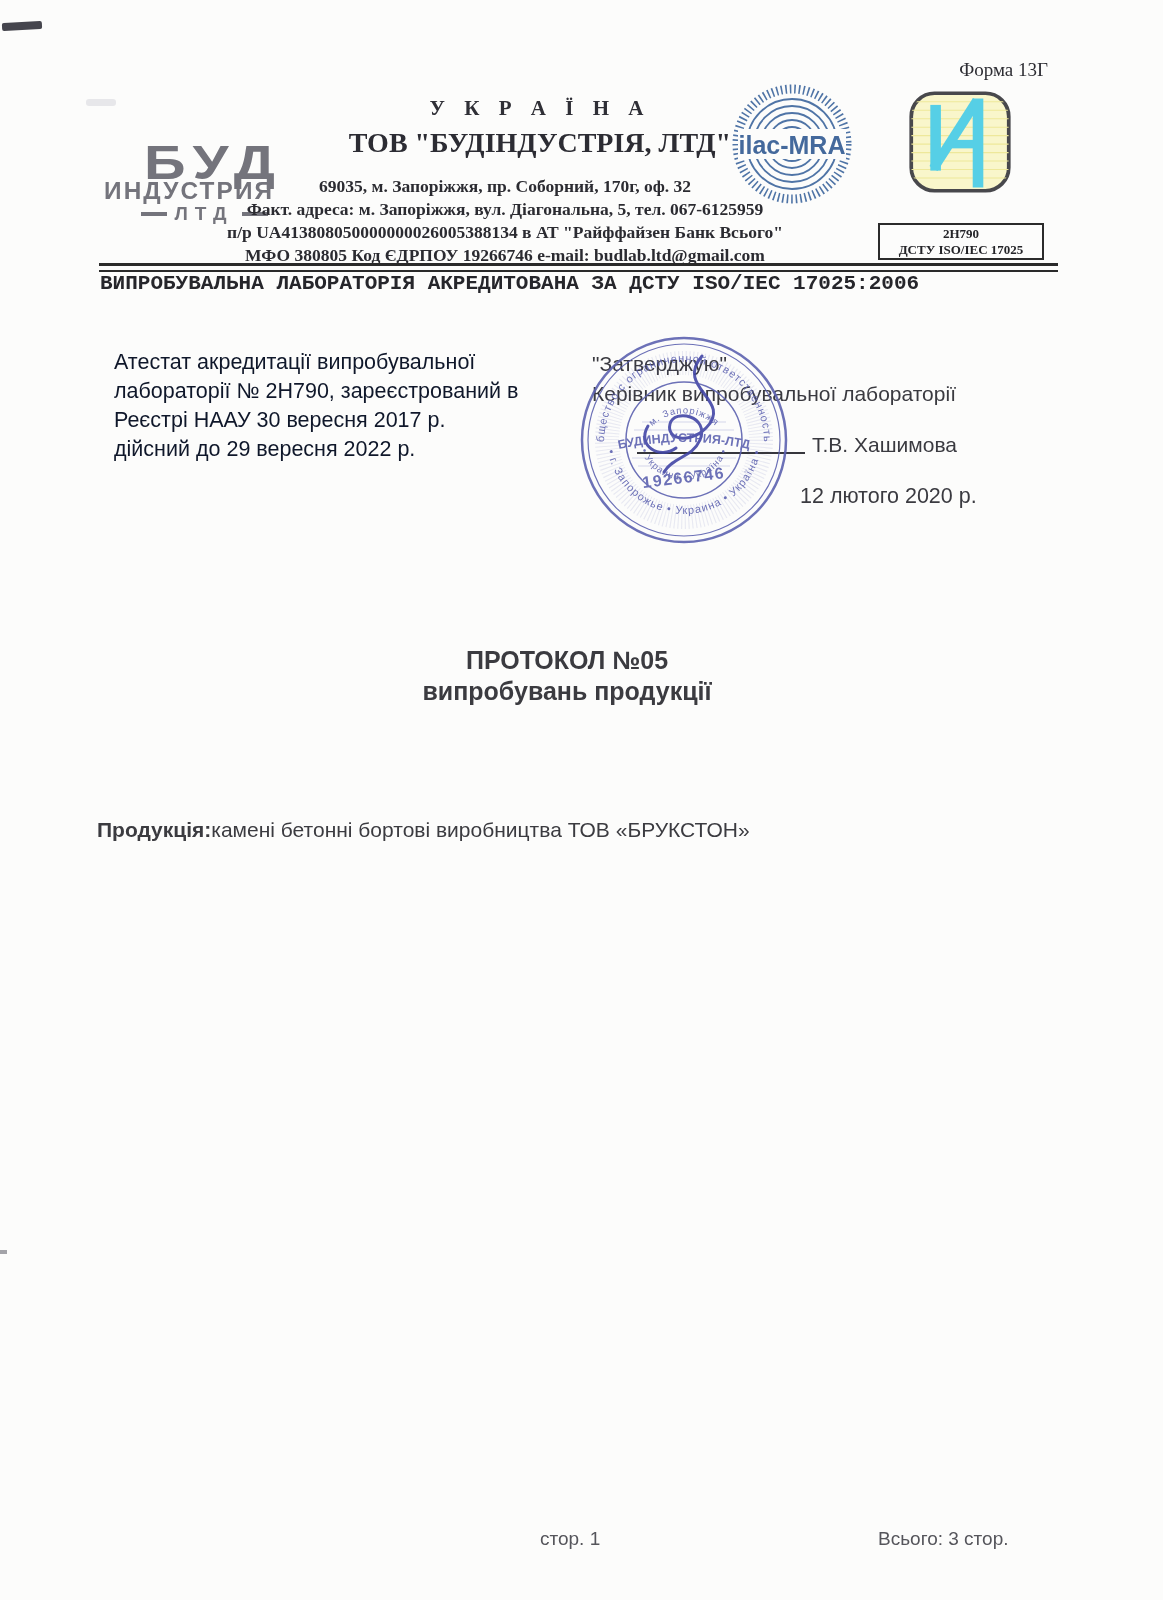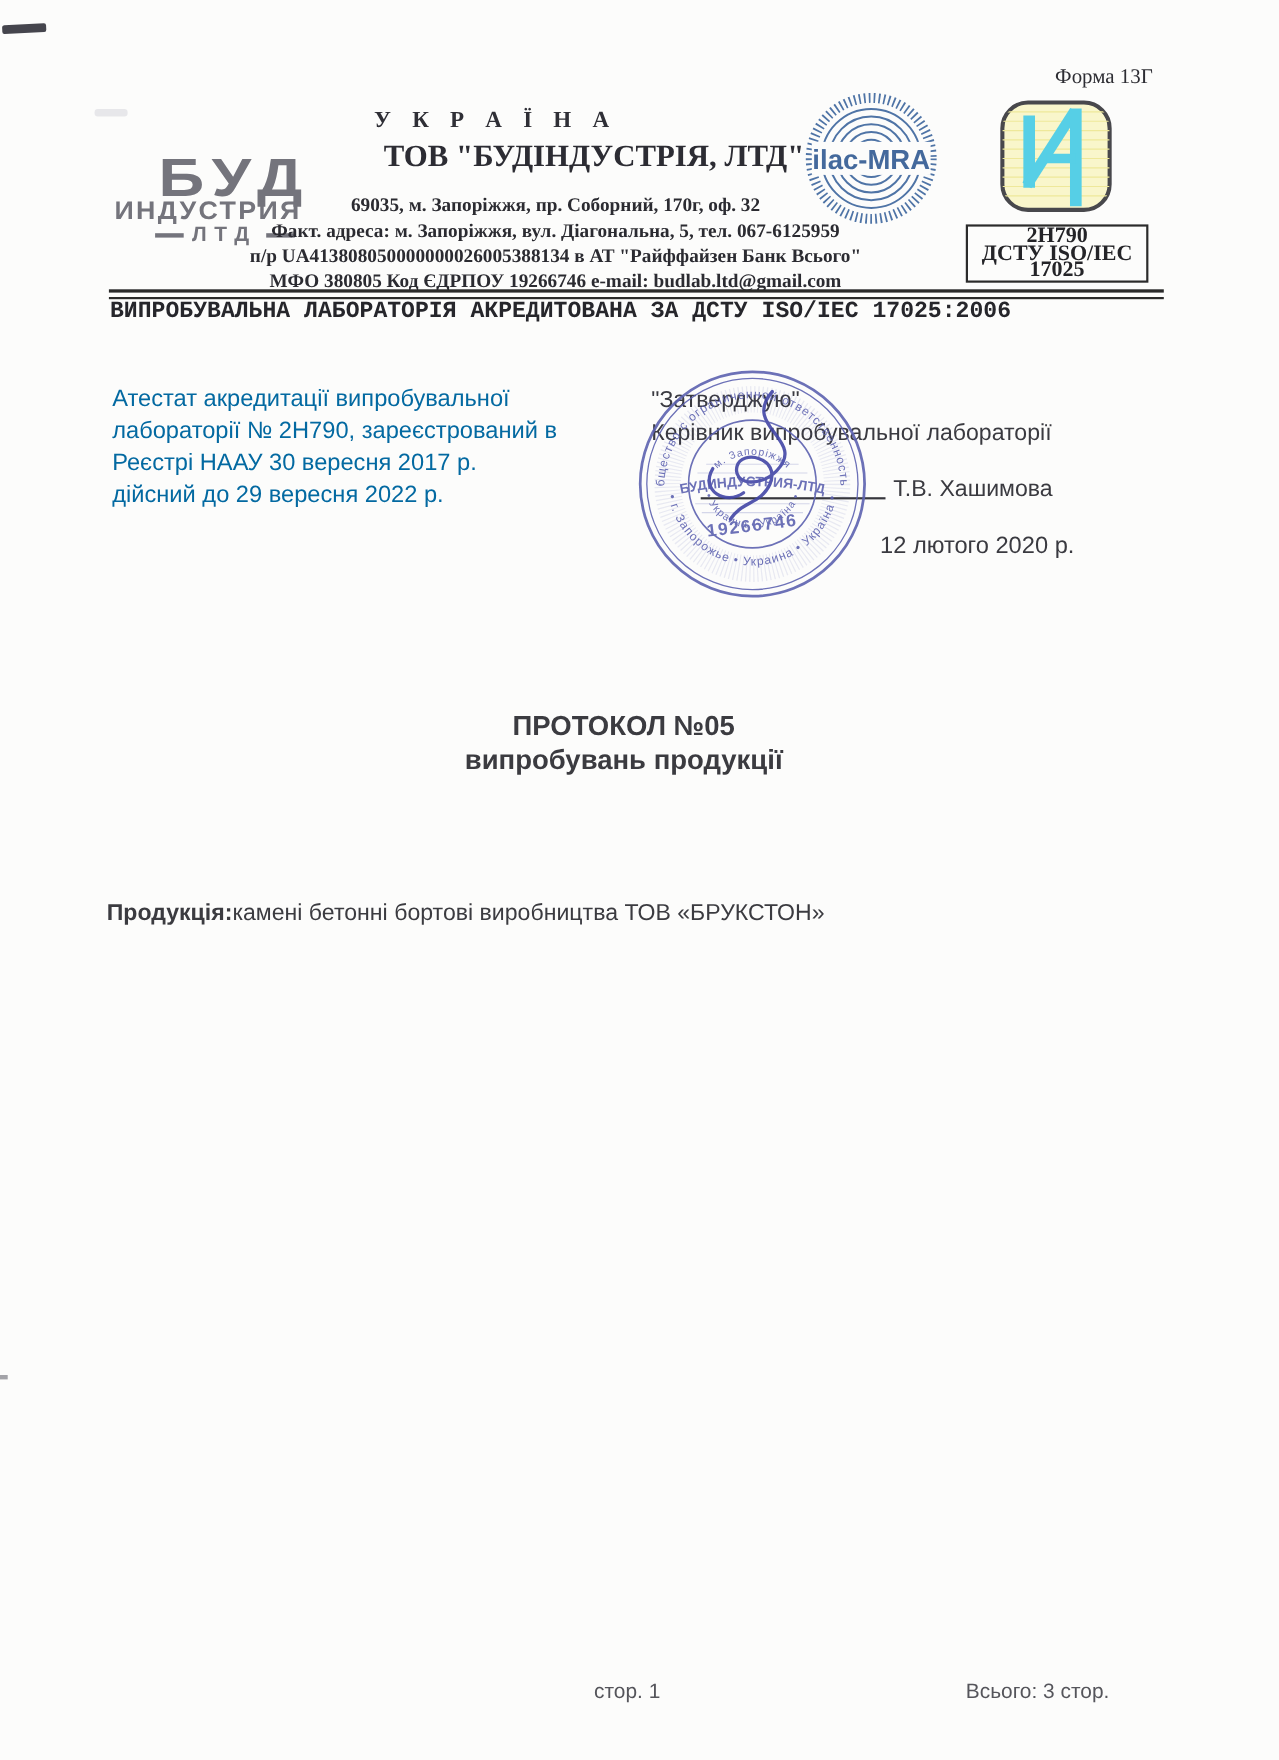--- a/index.html
+++ b/index.html
@@ -21,41 +21,41 @@
   .logo{left:104px;top:100px;width:212px;color:#74747c;margin-top:40px;}
   .logo-bud{margin-left:40px;font-size:49px;font-weight:800;line-height:0.9;
     letter-spacing:7px;transform:scaleX(1.18);transform-origin:left center;}
   .logo-ind{margin-top:-6px;font-size:23px;font-weight:800;letter-spacing:2px;
     transform:scaleX(1.06);transform-origin:left center;}
   .logo-ltd{margin-top:-2px;display:flex;align-items:center;justify-content:center;gap:8px;
     font-size:19px;font-weight:800;letter-spacing:7px;width:200px;}
   .logo-ltd::before,.logo-ltd::after{content:"";display:block;width:26px;height:4px;background:#74747c;}
 
   
-  .country{left:340px;top:96px;width:400px;text-align:left;
+  .country{left:340px;top:96px;width:400px;text-align:center;
     font-family:"Liberation Serif",serif;font-weight:bold;font-size:21px;letter-spacing:7px;color:#2f2f36;}
   .company{left:290px;top:127px;width:500px;text-align:center;
     font-family:"Liberation Serif",serif;font-weight:bold;font-size:28px;color:#2c2c33;}
   .address{left:170px;top:175px;width:670px;text-align:center;
     font-family:"Liberation Serif",serif;font-size:17.5px;line-height:23px;color:#2b2b31;font-weight:bold;}
 
   
   .ilac{left:732px;top:84px;}
   .naau{left:904px;top:89px;}
-  .accr-box{left:878px;top:204px;width:162px;border:2px solid #2b2b2b;padding:1px 0;
+  .accr-box{left:878px;top:223px;width:162px;border:2px solid #2b2b2b;padding:1px 0;
     text-align:center;font-family:"Liberation Serif",serif;font-weight:bold;
-    font-size:20px;line-height:15.5px;color:#242428;}
+    font-size:13px;line-height:15.5px;color:#242428;}
 
   .double-rule{left:99px;top:263px;width:959px;height:4px;
     border-top:3px solid #2a2a2a;border-bottom:2px solid #2a2a2a;}
   .banner{left:100px;top:272px;width:950px;text-align:left;
     font-family:Liberation Mono, monospace;font-weight:bold;font-size:21px;color:#26262b;}
 
   
-  .attest{left:102px;top:348px;width:520px;font-size:21.5px;line-height:29px;color:#0369a1;}
+  .attest{left:114px;top:348px;width:520px;font-size:21.5px;line-height:29px;color:#0f172a;}
 
   
   .stamp{left:574px;top:330px;z-index:2;opacity:.9;}
   .approve-quote{left:592px;top:352px;font-size:21px;color:#3a3a40;z-index:1;}
   .approver-role{left:592px;top:382px;font-size:21px;color:#3a3a40;z-index:1;white-space:nowrap;}
   .sig-line{left:637px;top:452px;width:168px;height:0;border-bottom:2px solid #36363c;z-index:1;}
   .approver-name{left:812px;top:433px;font-size:21px;color:#3a3a40;z-index:3;white-space:nowrap;}
   .approval-date{left:800px;top:484px;font-size:21.5px;color:#3a3a40;z-index:3;white-space:nowrap;}
 
   

